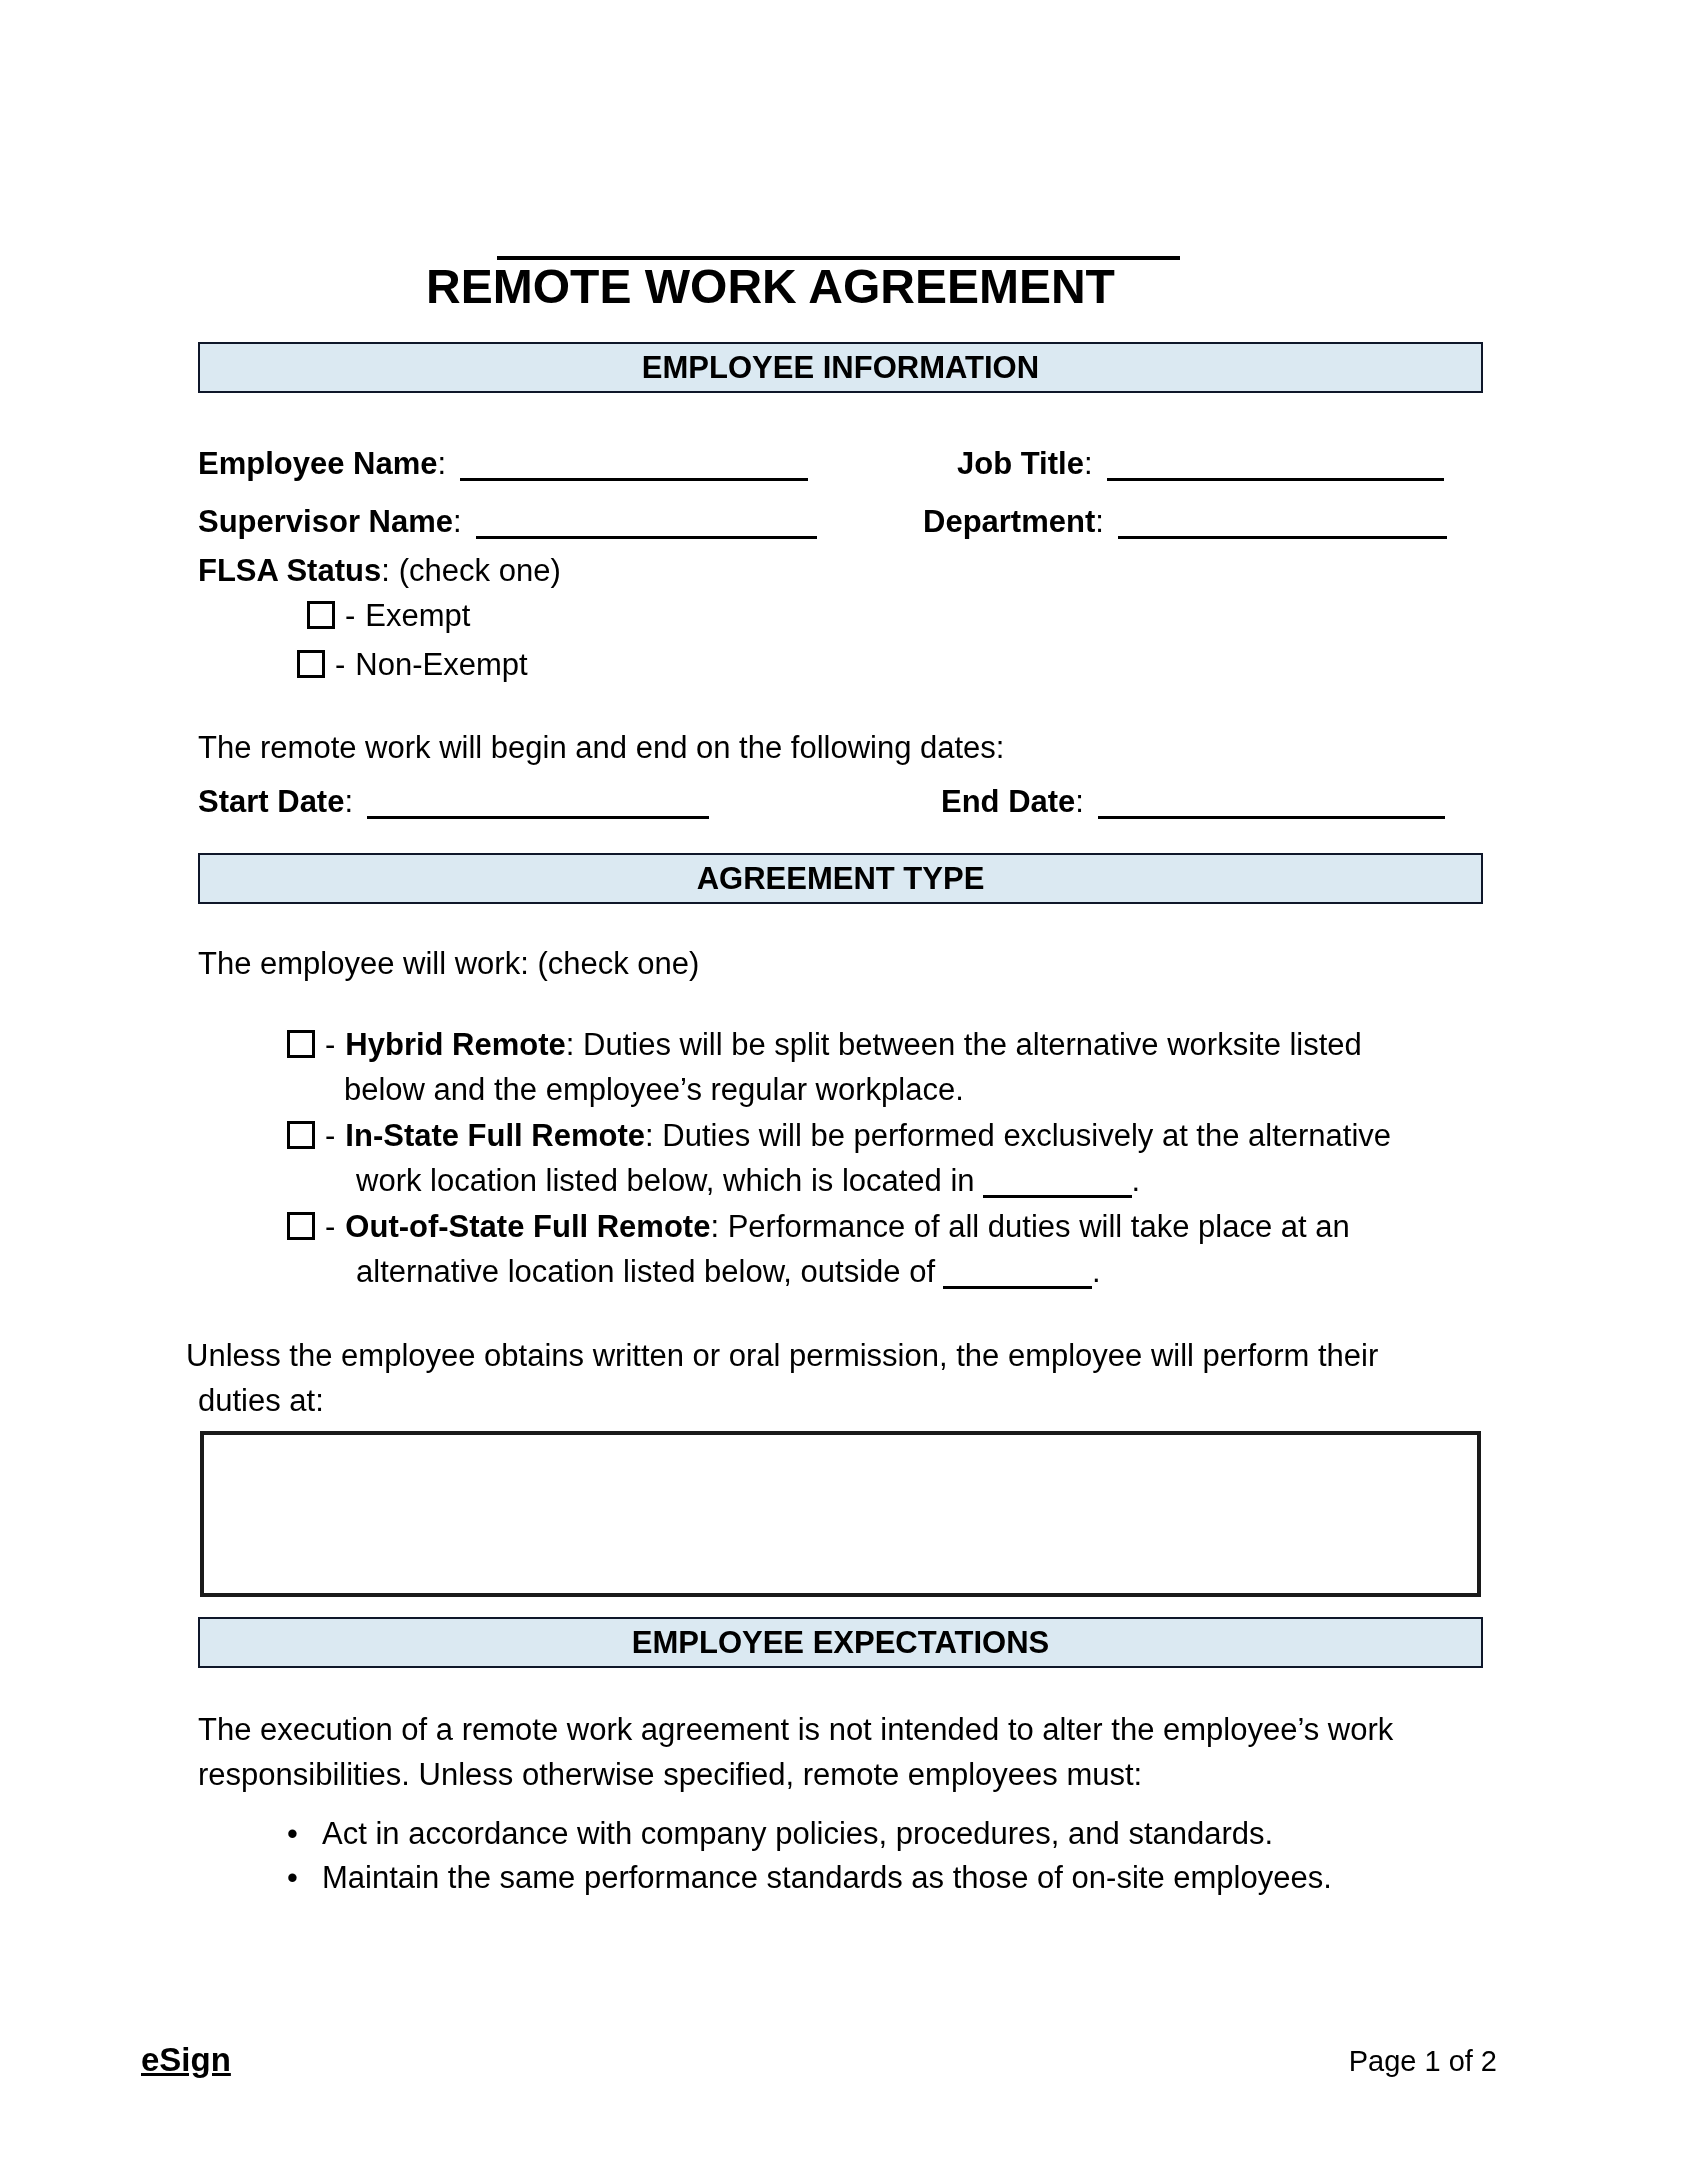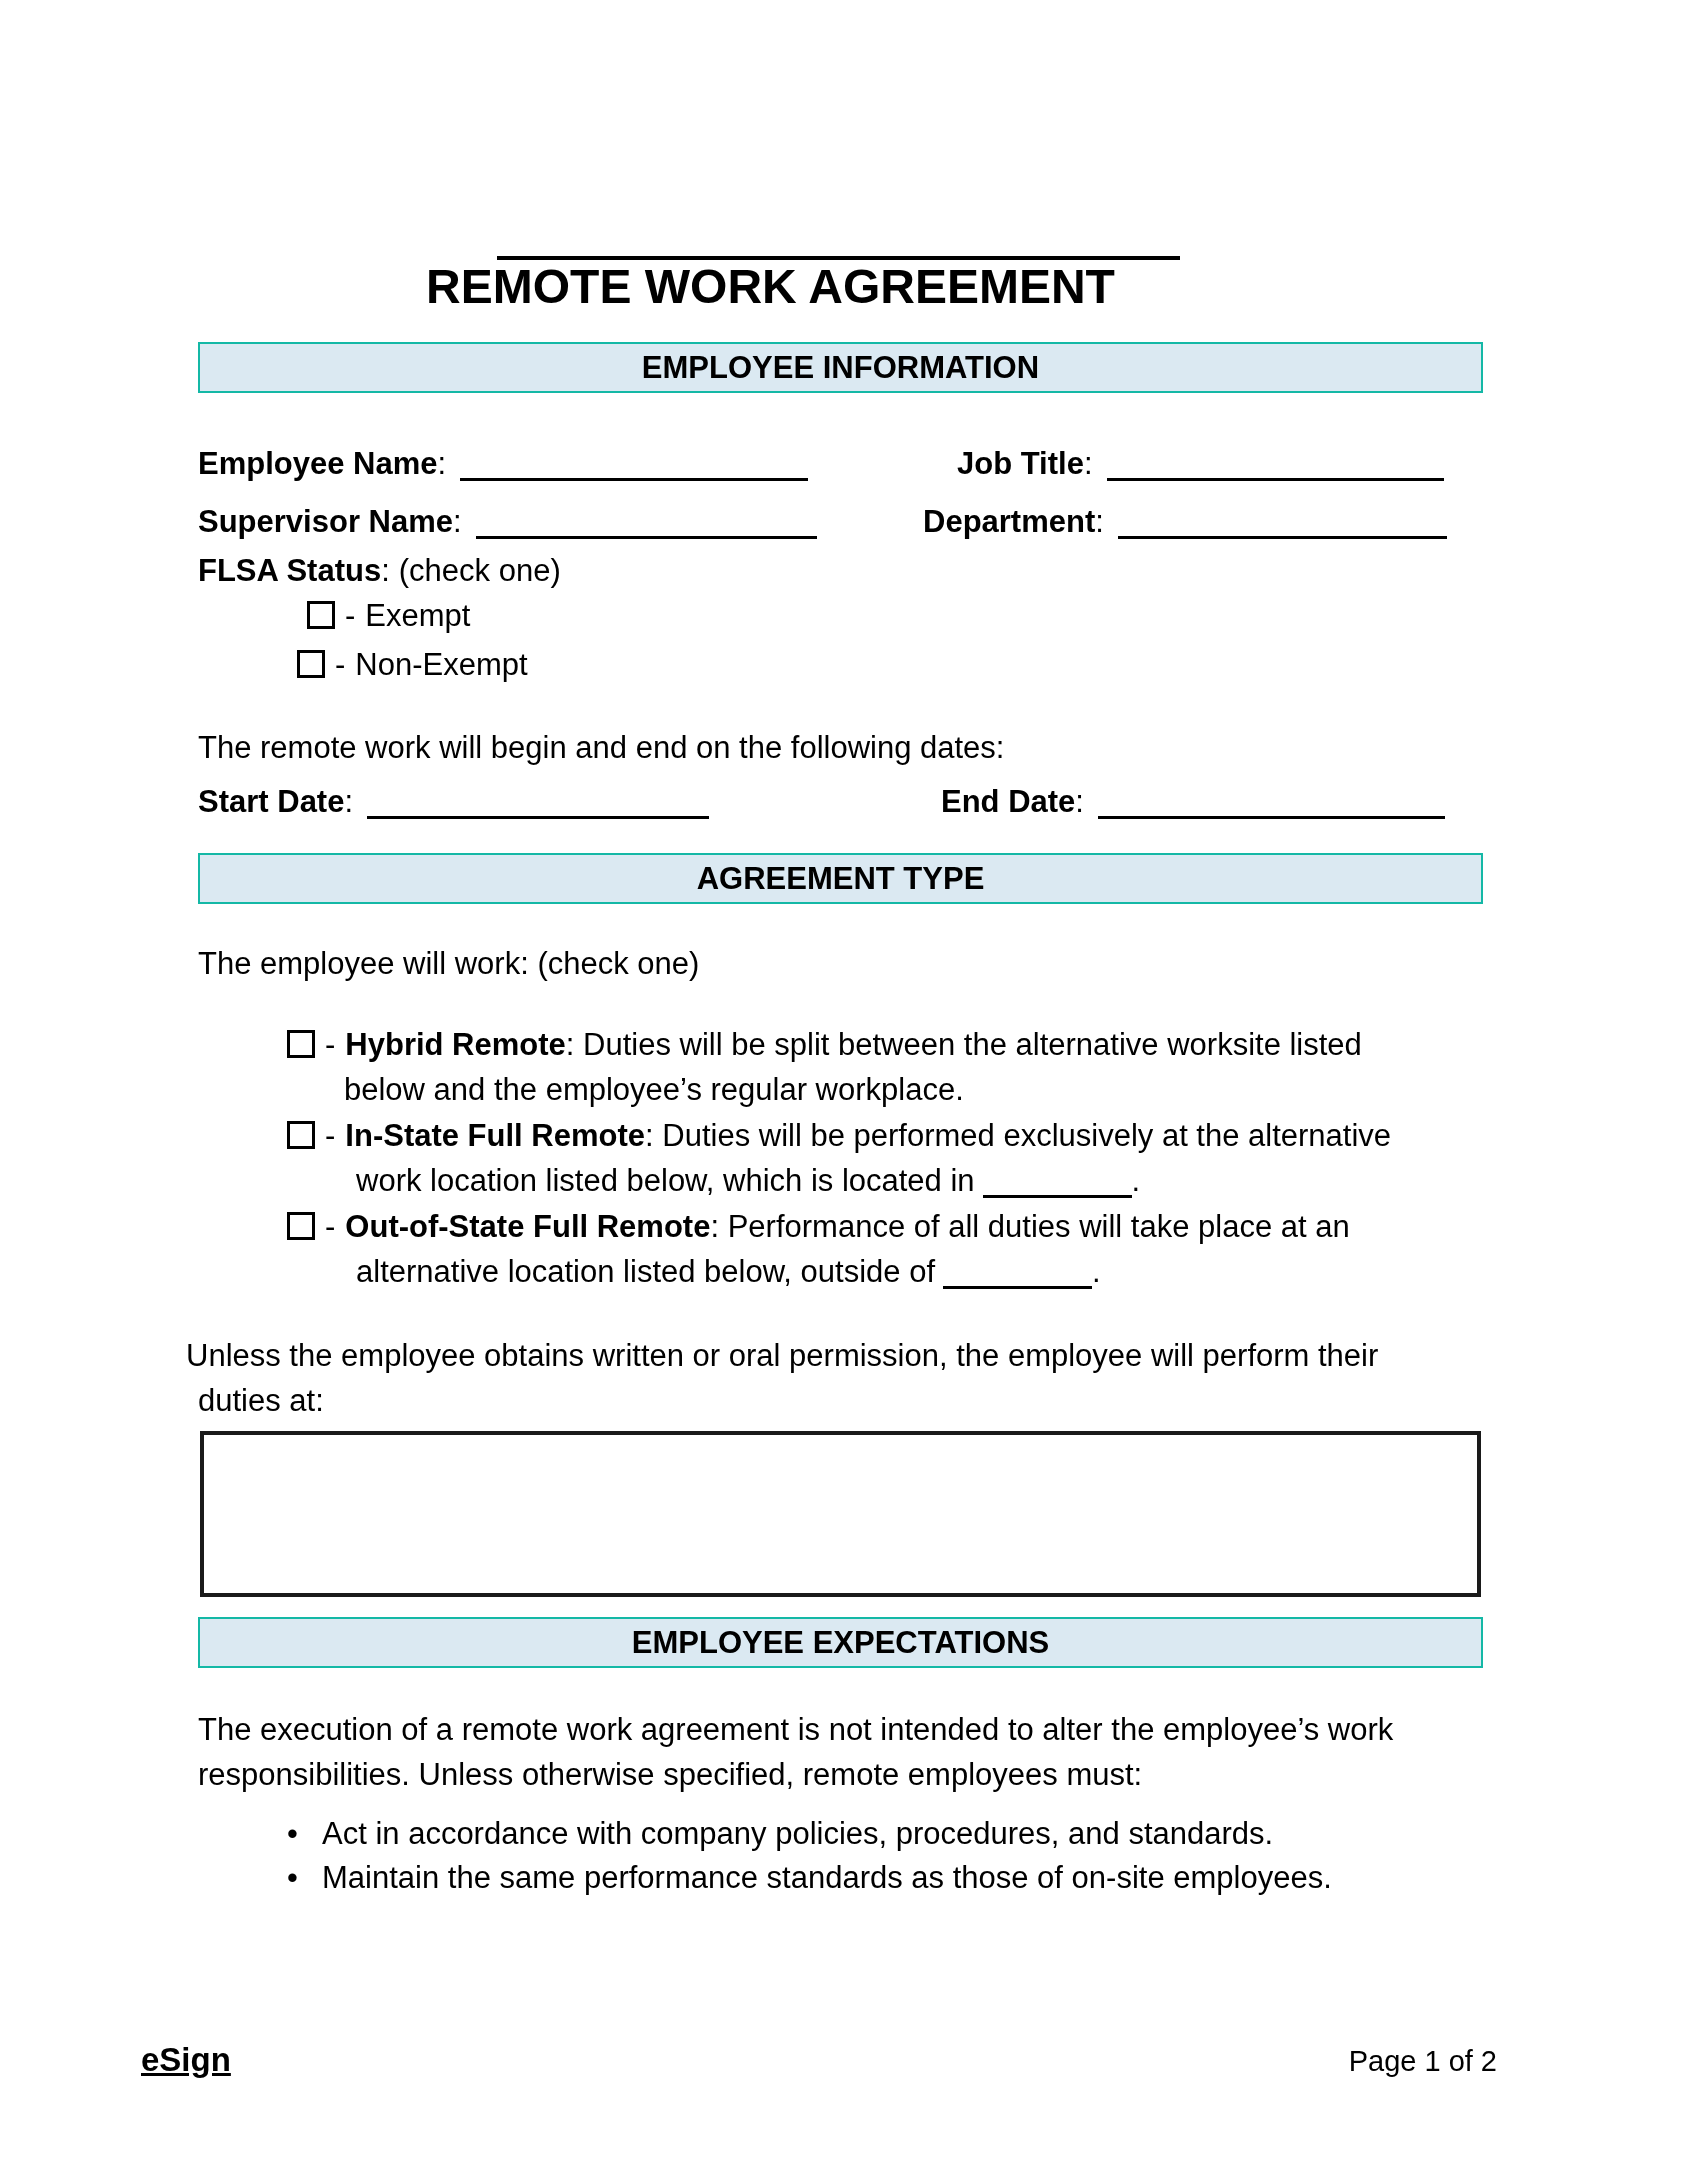--- a/index.html
+++ b/index.html
@@ -14,21 +14,21 @@
   .abs{position:absolute;white-space:nowrap;}
   .line{font-size:31px;line-height:33px;}
   .b{font-weight:bold;}
   .title-rule{position:absolute;left:497px;top:256px;width:683px;height:4px;background:#000;}
   .doc-title{
     position:absolute;left:0;top:263px;width:1541px;
     text-align:center;font-size:48px;line-height:48px;font-weight:bold;
   }
   .band{
     position:absolute;left:198px;width:1285px;height:51px;
-    background:#dbe9f2;border:2px solid #14b8a6;box-sizing:border-box;
+    background:#dbe9f2;border:2px solid #0f172a;box-sizing:border-box;
     display:flex;align-items:center;justify-content:center;
     font-weight:bold;font-size:31px;
   }
   .blank{
     display:inline-block;border-bottom:3px solid #000;
     height:26px;vertical-align:-7px;margin-left:14px;
   }
   .blank.inline{margin-left:8px;}
   .w352{width:348px;} .w344{width:341px;} .w345{width:342px;}
   .w340{width:337px;} .w332{width:329px;} .w350{width:347px;}

